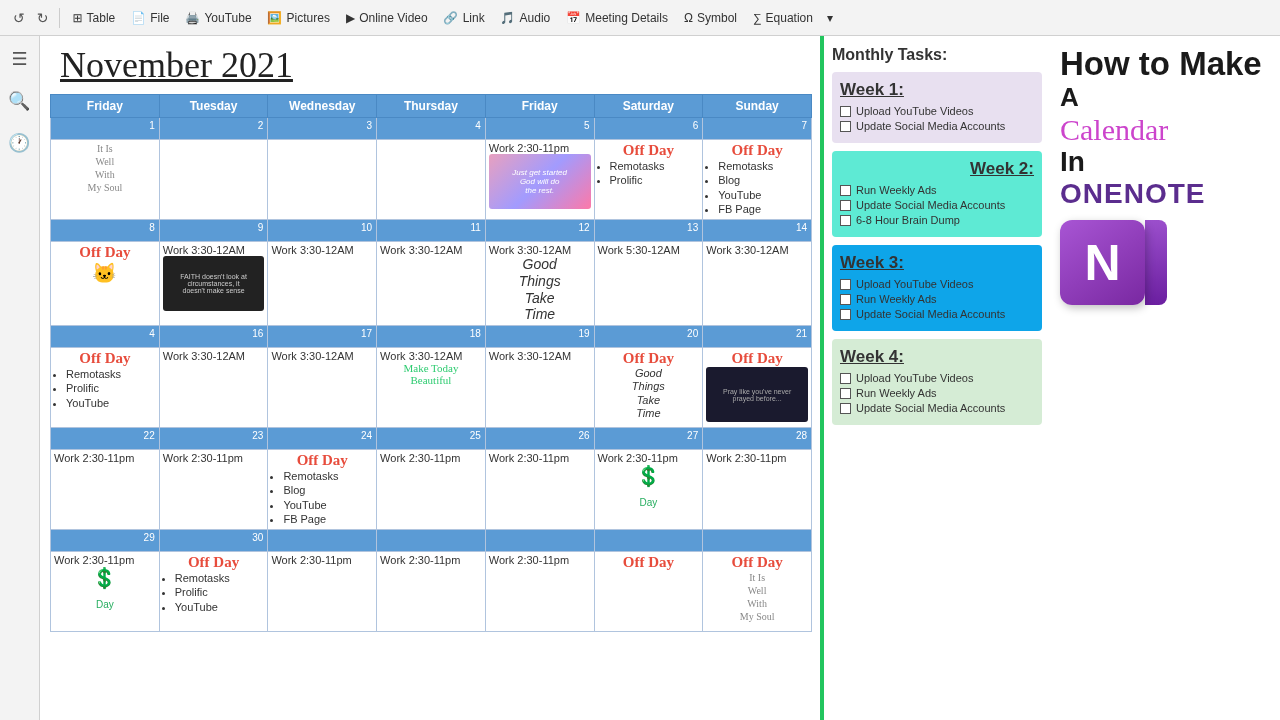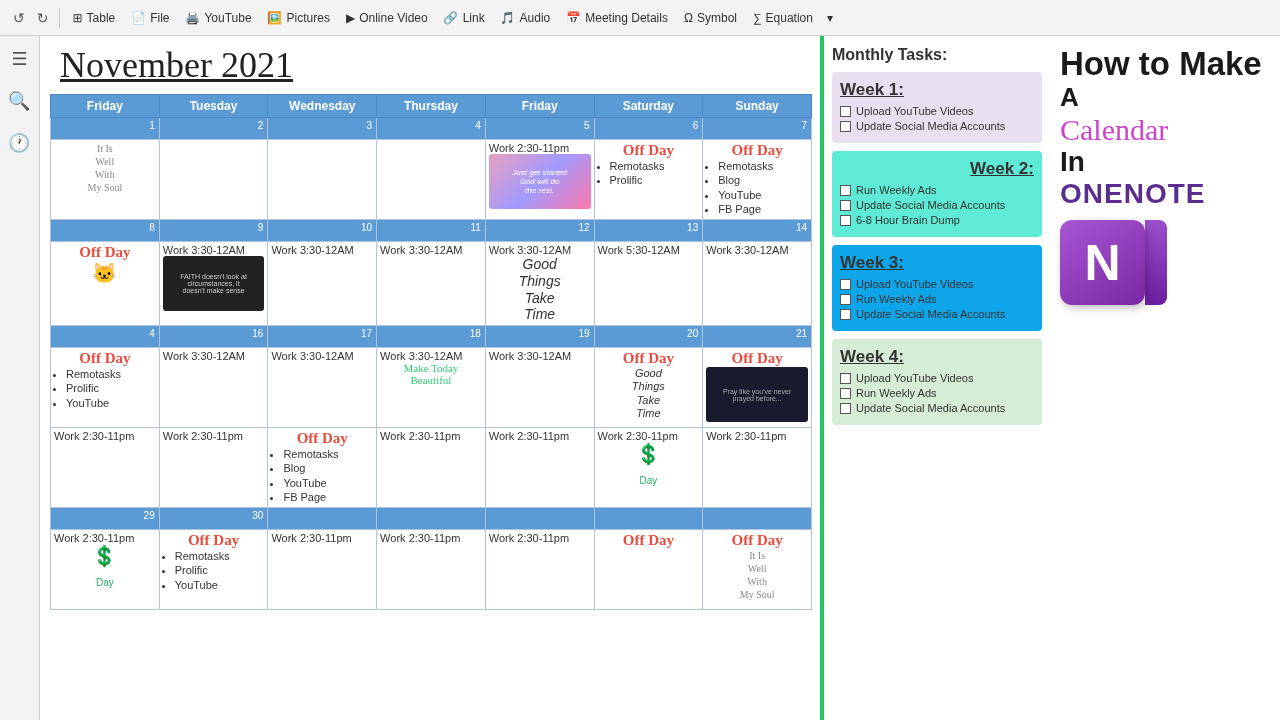--- a/index.html
+++ b/index.html
@@ -413,20 +413,43 @@
           <td>
             <span class="off-day-label">Off Day</span>
             <div class="good-things" style="font-size:11px;">Good<br>Things<br>Take<br>Time</div>
           </td>
           <td>
             <span class="off-day-label">Off Day</span>
             <div class="img-placeholder img-pray">Pray like you've never<br>prayed before...</div>
           </td>
         </tr>
 
+        <tr class="blue-header-row">
+          <td>
+              <span class="day-num" style="color:white">22</span>
+            </td>
+          <td>
+              <span class="day-num" style="color:white">23</span>
+            </td>
+          <td>
+              <span class="day-num" style="color:white">24</span>
+            </td>
+          <td>
+              <span class="day-num" style="color:white">25</span>
+            </td>
+          <td>
+              <span class="day-num" style="color:white">26</span>
+            </td>
+          <td>
+              <span class="day-num" style="color:white">27</span>
+            </td>
+          <td>
+              <span class="day-num" style="color:white">28</span>
+            </td>
+        </tr>
 
         <tr>
           <td>
             <div class="day-work">Work 2:30-11pm</div>
           </td>
           <td>
             <div class="day-work">Work 2:30-11pm</div>
           </td>
           <td>
             <span class="off-day-label">Off Day</span>

